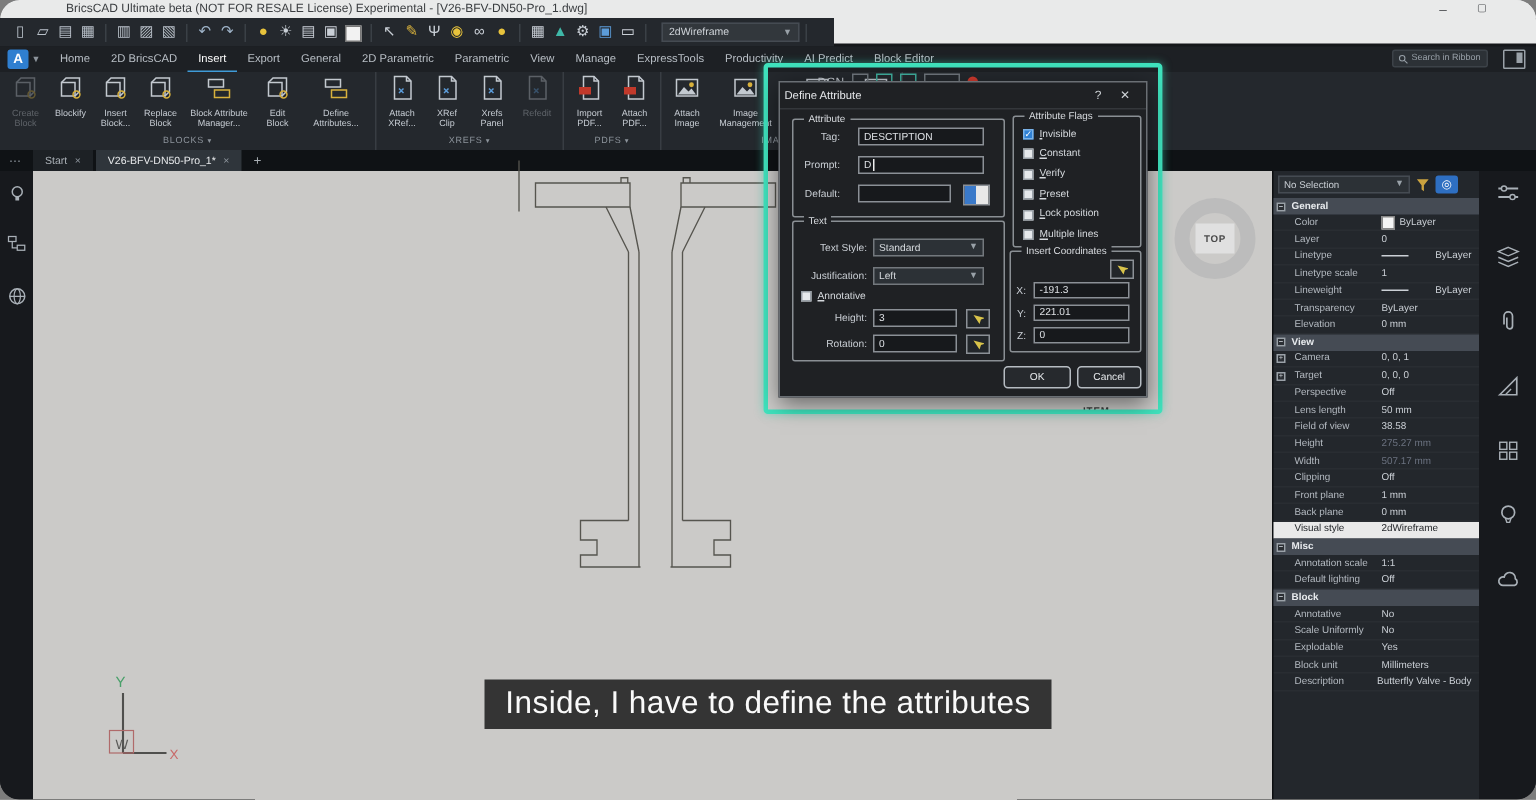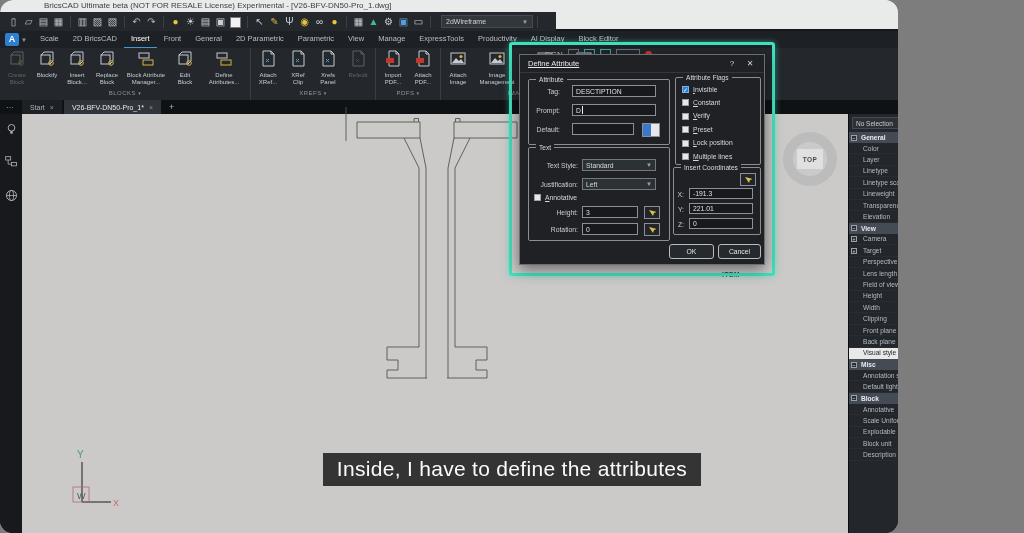--- a/index.html
+++ b/index.html
@@ -1,16 +1,16 @@
 <!DOCTYPE html>
 <html><head>
 <meta charset="utf-8">
 <style>
   html,body{margin:0;padding:0;background:#7d7d7d;font-family:"Liberation Sans",sans-serif;}
-  #stage{position:relative;width:898px;height:533px;overflow:hidden;}
+  #stage{position:relative;width:1024px;height:533px;overflow:hidden;}
   .screen{position:absolute;inset:0;border-radius:13px;overflow:hidden;background:#15171a;}
   .abs{position:absolute;}
   
   .titlebar{left:0;top:0;width:1024px;height:12px;background:#e9eaea;}
   .titlebar-right{left:556px;top:0;width:468px;height:29px;background:#e9eaea;}
   .win-title{left:44px;top:1px;font-size:8px;color:#3a3d40;white-space:nowrap;}
   .winbtn{top:2px;width:12px;height:9px;color:#4a4d50;font-size:9px;line-height:8px;text-align:center;}
   .qatrow{left:0;top:12px;width:556px;height:19px;background:#24282d;display:flex;align-items:center;padding-left:6px;box-sizing:border-box;}
   .qicon{width:13px;height:13px;margin:0 1px;color:#aeb6bf;font-size:10px;line-height:13px;text-align:center;}
   .qsep{width:1px;height:12px;background:#3a4046;margin:0 4px;}
@@ -66,21 +66,21 @@
   .prow.dim .pv{color:#6b7280;}
   .prow.hl{background:#e9e9e9;}
   .prow.hl .pl,.prow.hl .pv{color:#23262a;}
   .lineseg{display:inline-block;width:18px;height:1px;background:#cbd0d6;}
   .cswatch{display:inline-block;width:7px;height:7px;background:#f5f5f5;border:1px solid #888;}
   .pv .right{margin-left:auto;}
   
   .tealbox{left:509px;top:42px;width:260px;height:228px;border:3px solid #3fe2bd;border-radius:3px;box-shadow:0 0 6px rgba(63,226,189,.5);}
   .dialog{left:519px;top:54px;width:244px;height:209px;background:#1f2124;border:1px solid #6a6f74;box-shadow:0 4px 14px rgba(0,0,0,.5);}
   .dtitle{height:17px;border-bottom:1px solid #34373b;display:flex;align-items:center;}
-  .dtitle .t{font-size:7.5px;color:#e5e7ea;margin-left:8px;text-decoration:underline;}
+  .dtitle .t{font-size:7.5px;color:#e5e7ea;margin-left:3px;}
   .dtitle .hb{margin-left:auto;width:16px;text-align:center;color:#cfd3d7;font-size:8px;}
   .dtitle .cb2{width:20px;text-align:center;color:#cfd3d7;font-size:8px;margin-right:4px;}
   .gbox{position:absolute;border:1px solid #8a8f94;border-radius:2px;}
   .gbox .glabel{position:absolute;top:-4px;left:7px;background:#1f2124;padding:0 3px;font-size:6.6px;color:#d8dbdf;line-height:8px;}
   .dlabel{position:absolute;font-size:6.8px;color:#c9ced4;text-align:right;}
   .dfield{position:absolute;background:#17191c;border:1px solid #8b9096;color:#dde0e4;font-size:6.8px;display:flex;align-items:center;padding:0 3px;box-sizing:border-box;}
   .ddrop{position:absolute;background:#2c3136;border:1px solid #73787d;color:#d5d9dd;font-size:6.8px;display:flex;align-items:center;padding:0 3px;box-sizing:border-box;}
   .dcb{position:absolute;width:7px;height:7px;background:#e6e9ec;border:1px solid #9aa1a8;box-sizing:border-box;}
   .dcb.on{background:#2f80d4;border-color:#7ab2e8;color:#fff;font-size:6px;line-height:6px;text-align:center;}
   .dcblabel{position:absolute;font-size:6.8px;color:#d5d9dd;}
@@ -144,32 +144,32 @@
         <span>2dWireframe</span>
         <span class="caret">▼</span>
       </span>
       <span class="qsep"></span>
     </div>
 
     <div class="abs tabsrow">
       <span class="appbtn">A</span>
       <span class="appcaret">▼</span>
       <span id="ribbon-tabs" style="display:flex">
-          <div class="rtab">Scale</div>
+          <div class="rtab">Home</div>
           <div class="rtab">2D BricsCAD</div>
           <div class="rtab active">Insert</div>
-          <div class="rtab">Front</div>
+          <div class="rtab">Export</div>
           <div class="rtab">General</div>
           <div class="rtab">2D Parametric</div>
           <div class="rtab">Parametric</div>
           <div class="rtab">View</div>
           <div class="rtab">Manage</div>
           <div class="rtab">ExpressTools</div>
           <div class="rtab">Productivity</div>
-          <div class="rtab">AI Display</div>
+          <div class="rtab">AI Predict</div>
           <div class="rtab">Block Editor</div>
         </span>
     </div>
     <div class="abs searchbox">
       <svg width="7" height="7" viewBox="0 0 10 10">
           <circle cx="4" cy="4" r="2.6" fill="none" stroke="#98a0a8"></circle>
           <line x1="6" y1="6" x2="9" y2="9" stroke="#98a0a8"></line>
         </svg>
       <span>Search in Ribbon</span>
     </div>

